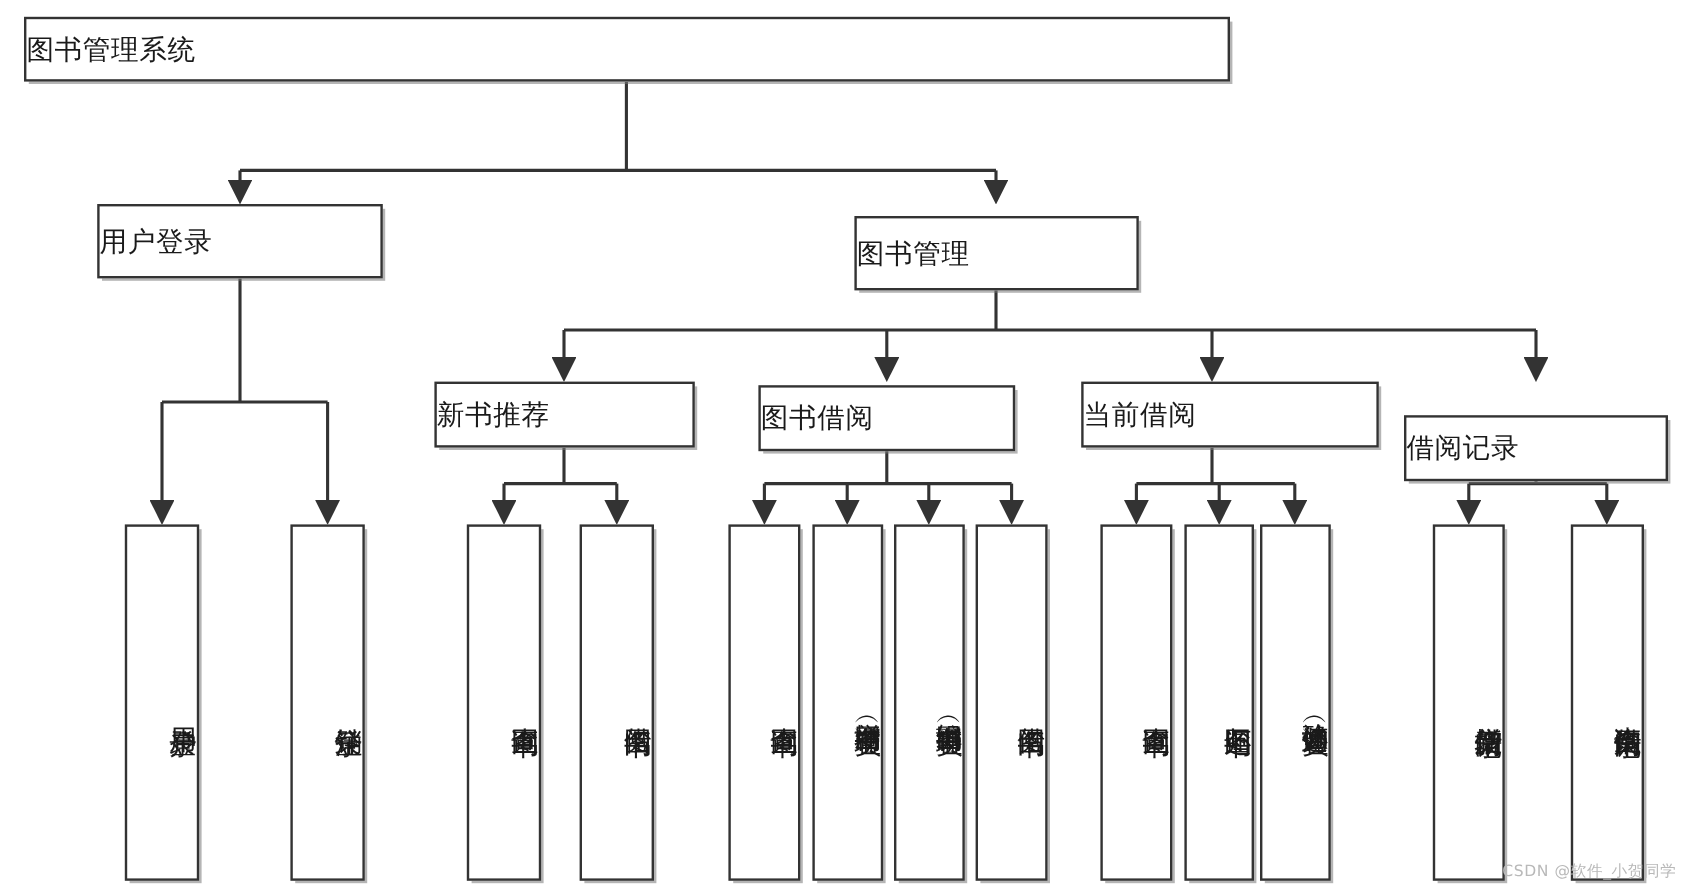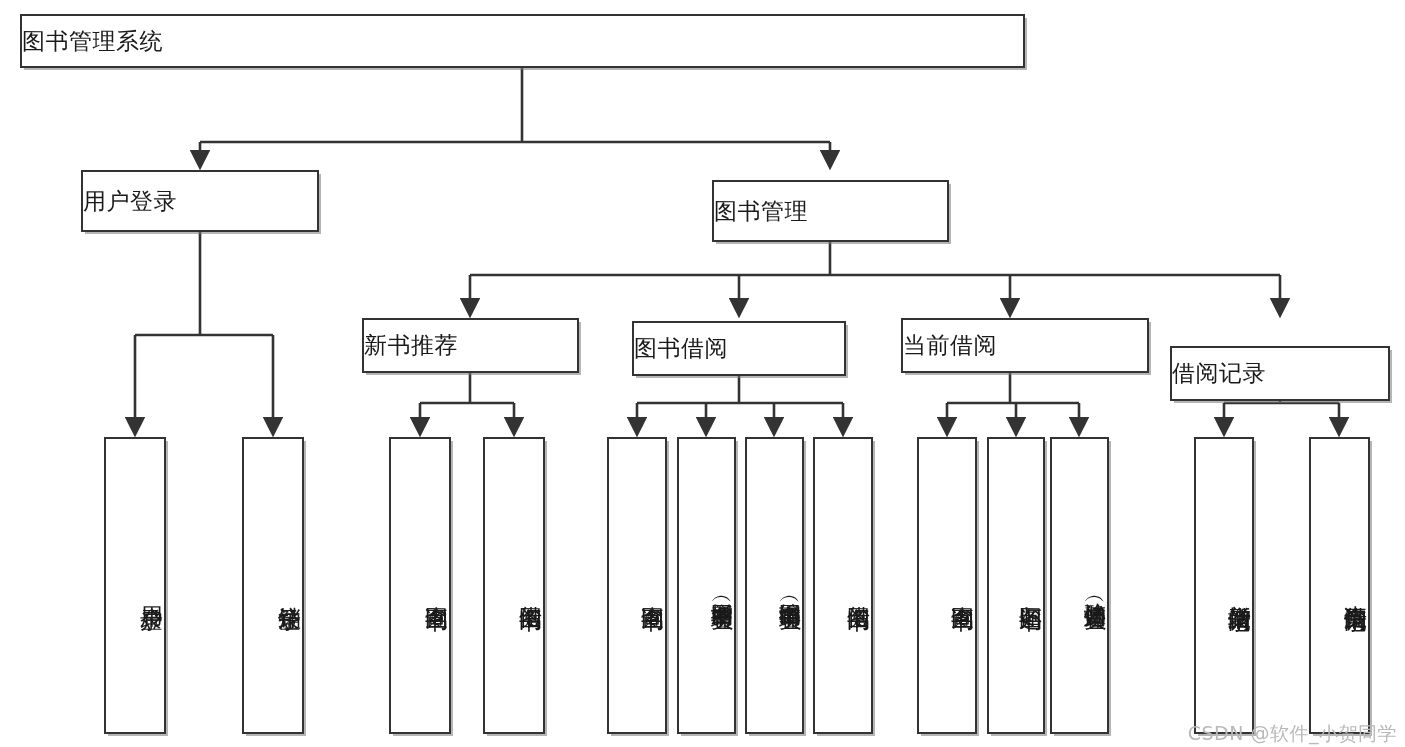--- a/index.html
+++ b/index.html
@@ -49,22 +49,22 @@
     letter-spacing: 1px;
     align-items: flex-start;
     justify-content: center;
     padding-top: 8px;
     overflow: hidden;
   }
   .node-v.tall-text { font-size: 22px; }
   .watermark {
     position: absolute;
     right: 8px;
-    bottom: 0;
-    font-size: 19px;
+    bottom: 12px;
+    font-size: 13px;
     color: #b9b9b9;
     white-space: nowrap;
     z-index: 5;
     letter-spacing: 0.5px;
   }
 </style>
 </head>
 <body>
 
 <div id="diagram-root">

